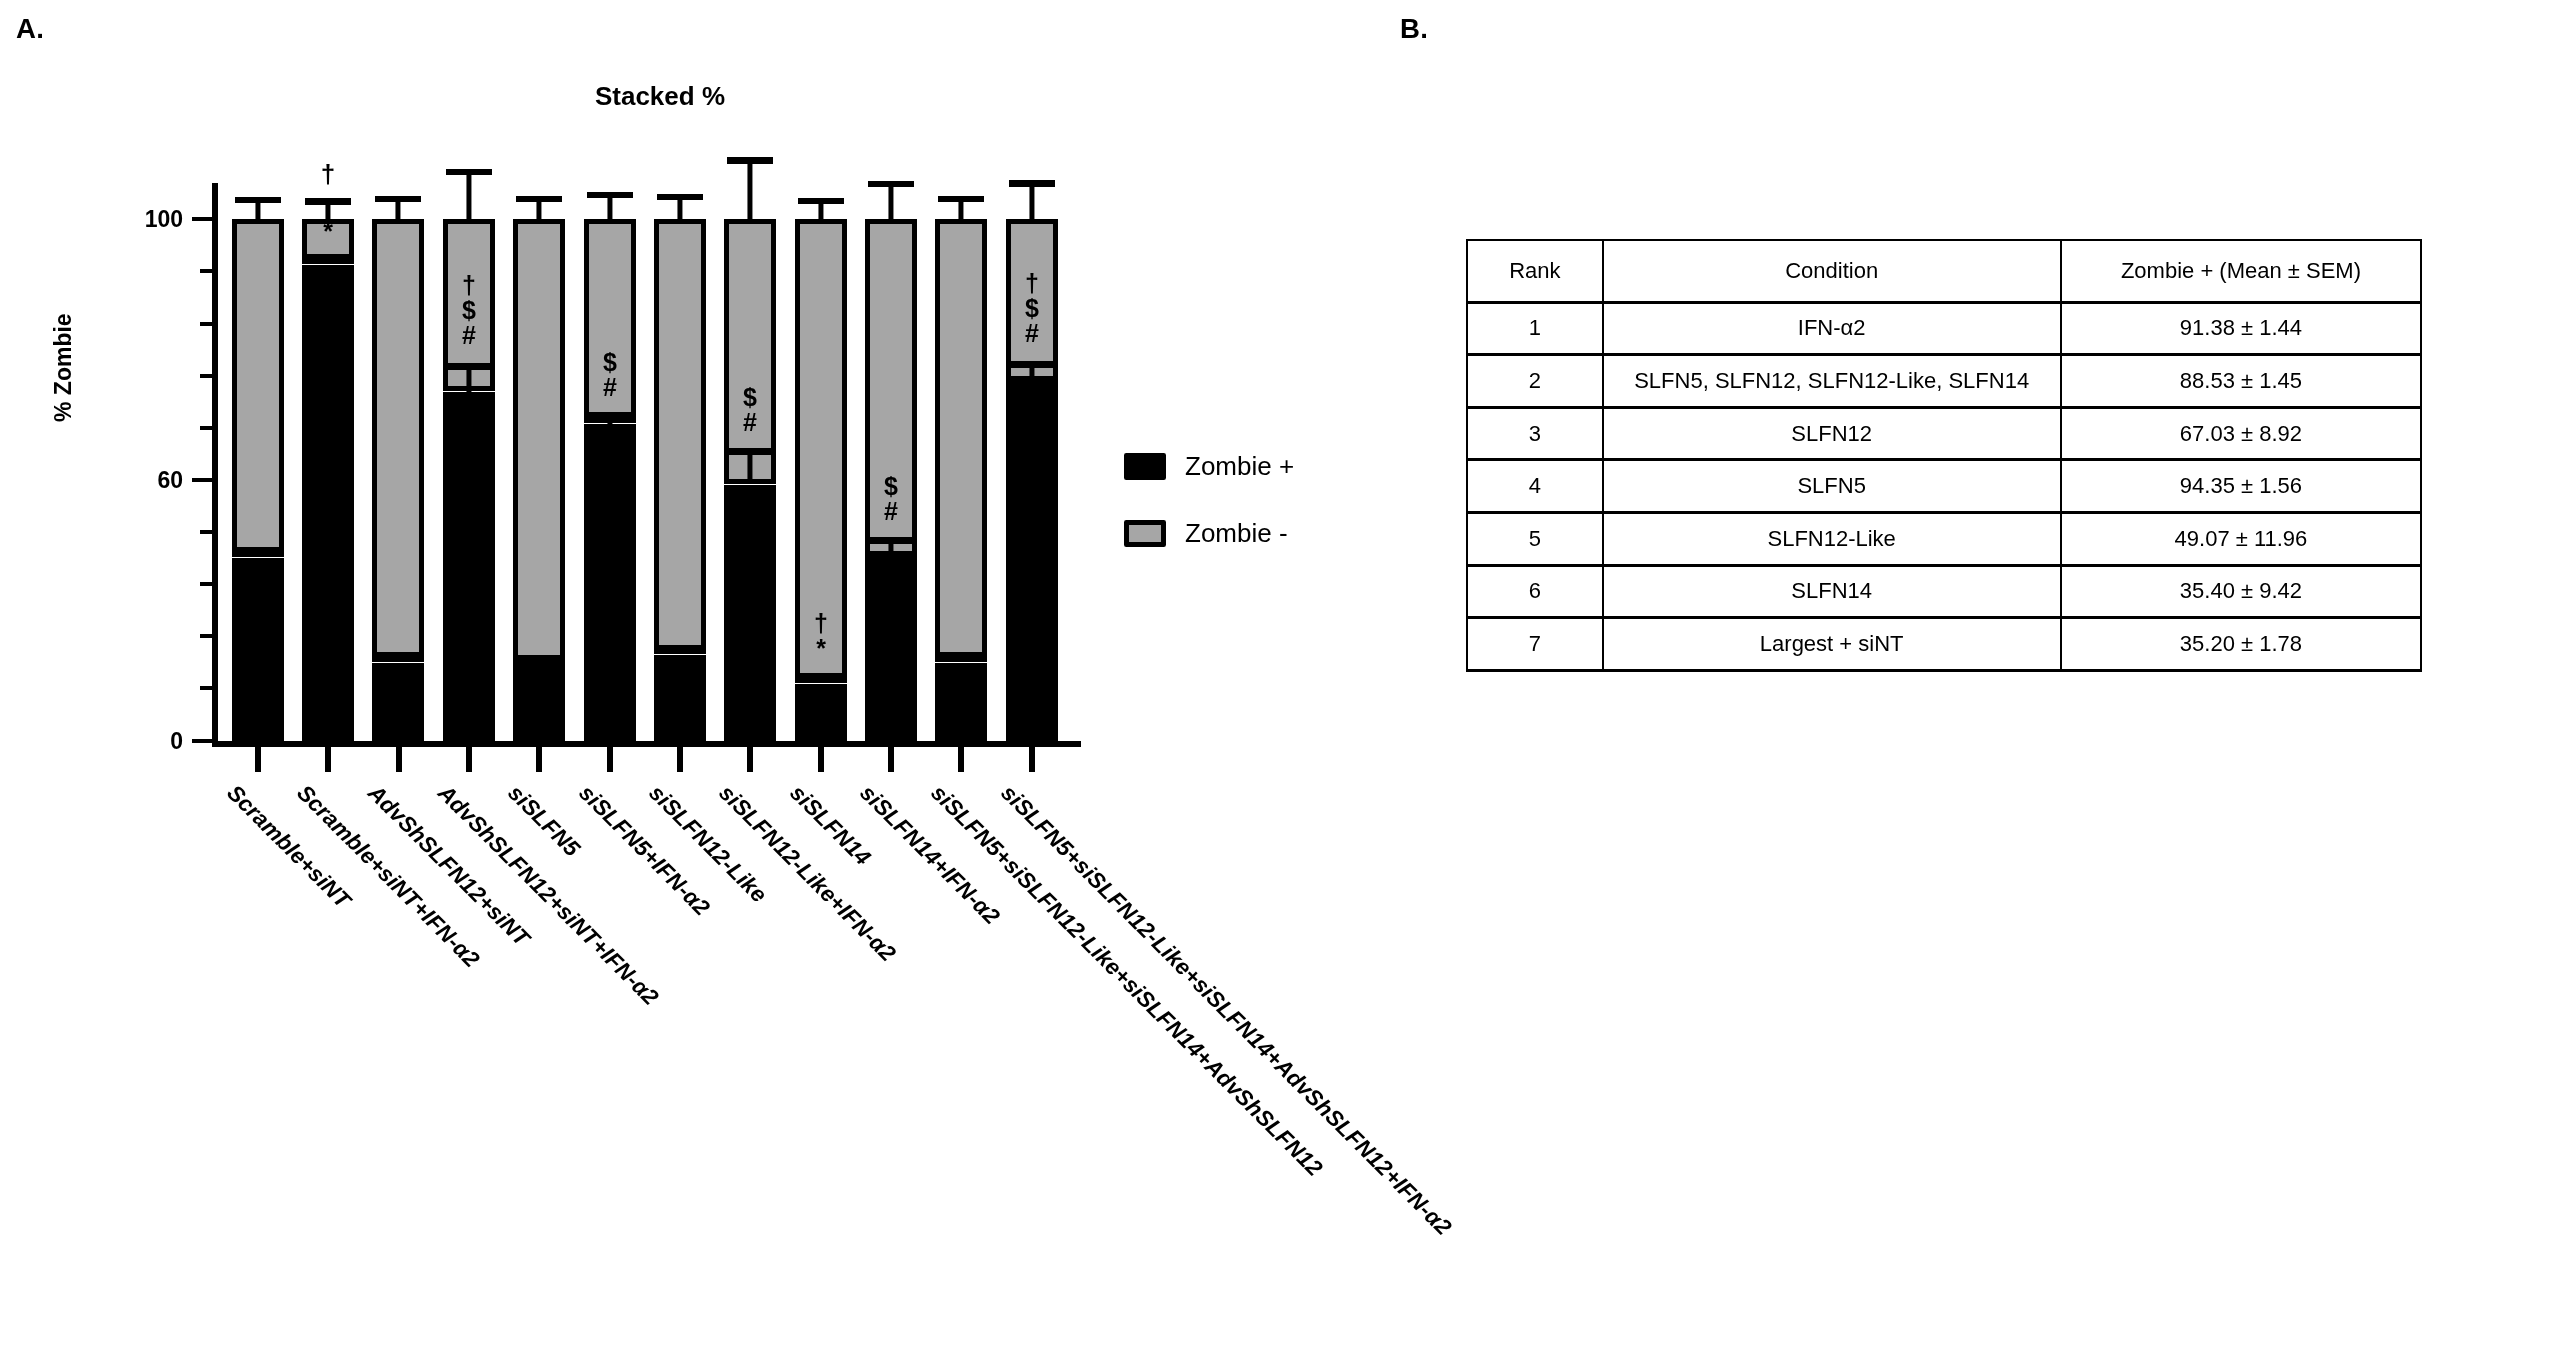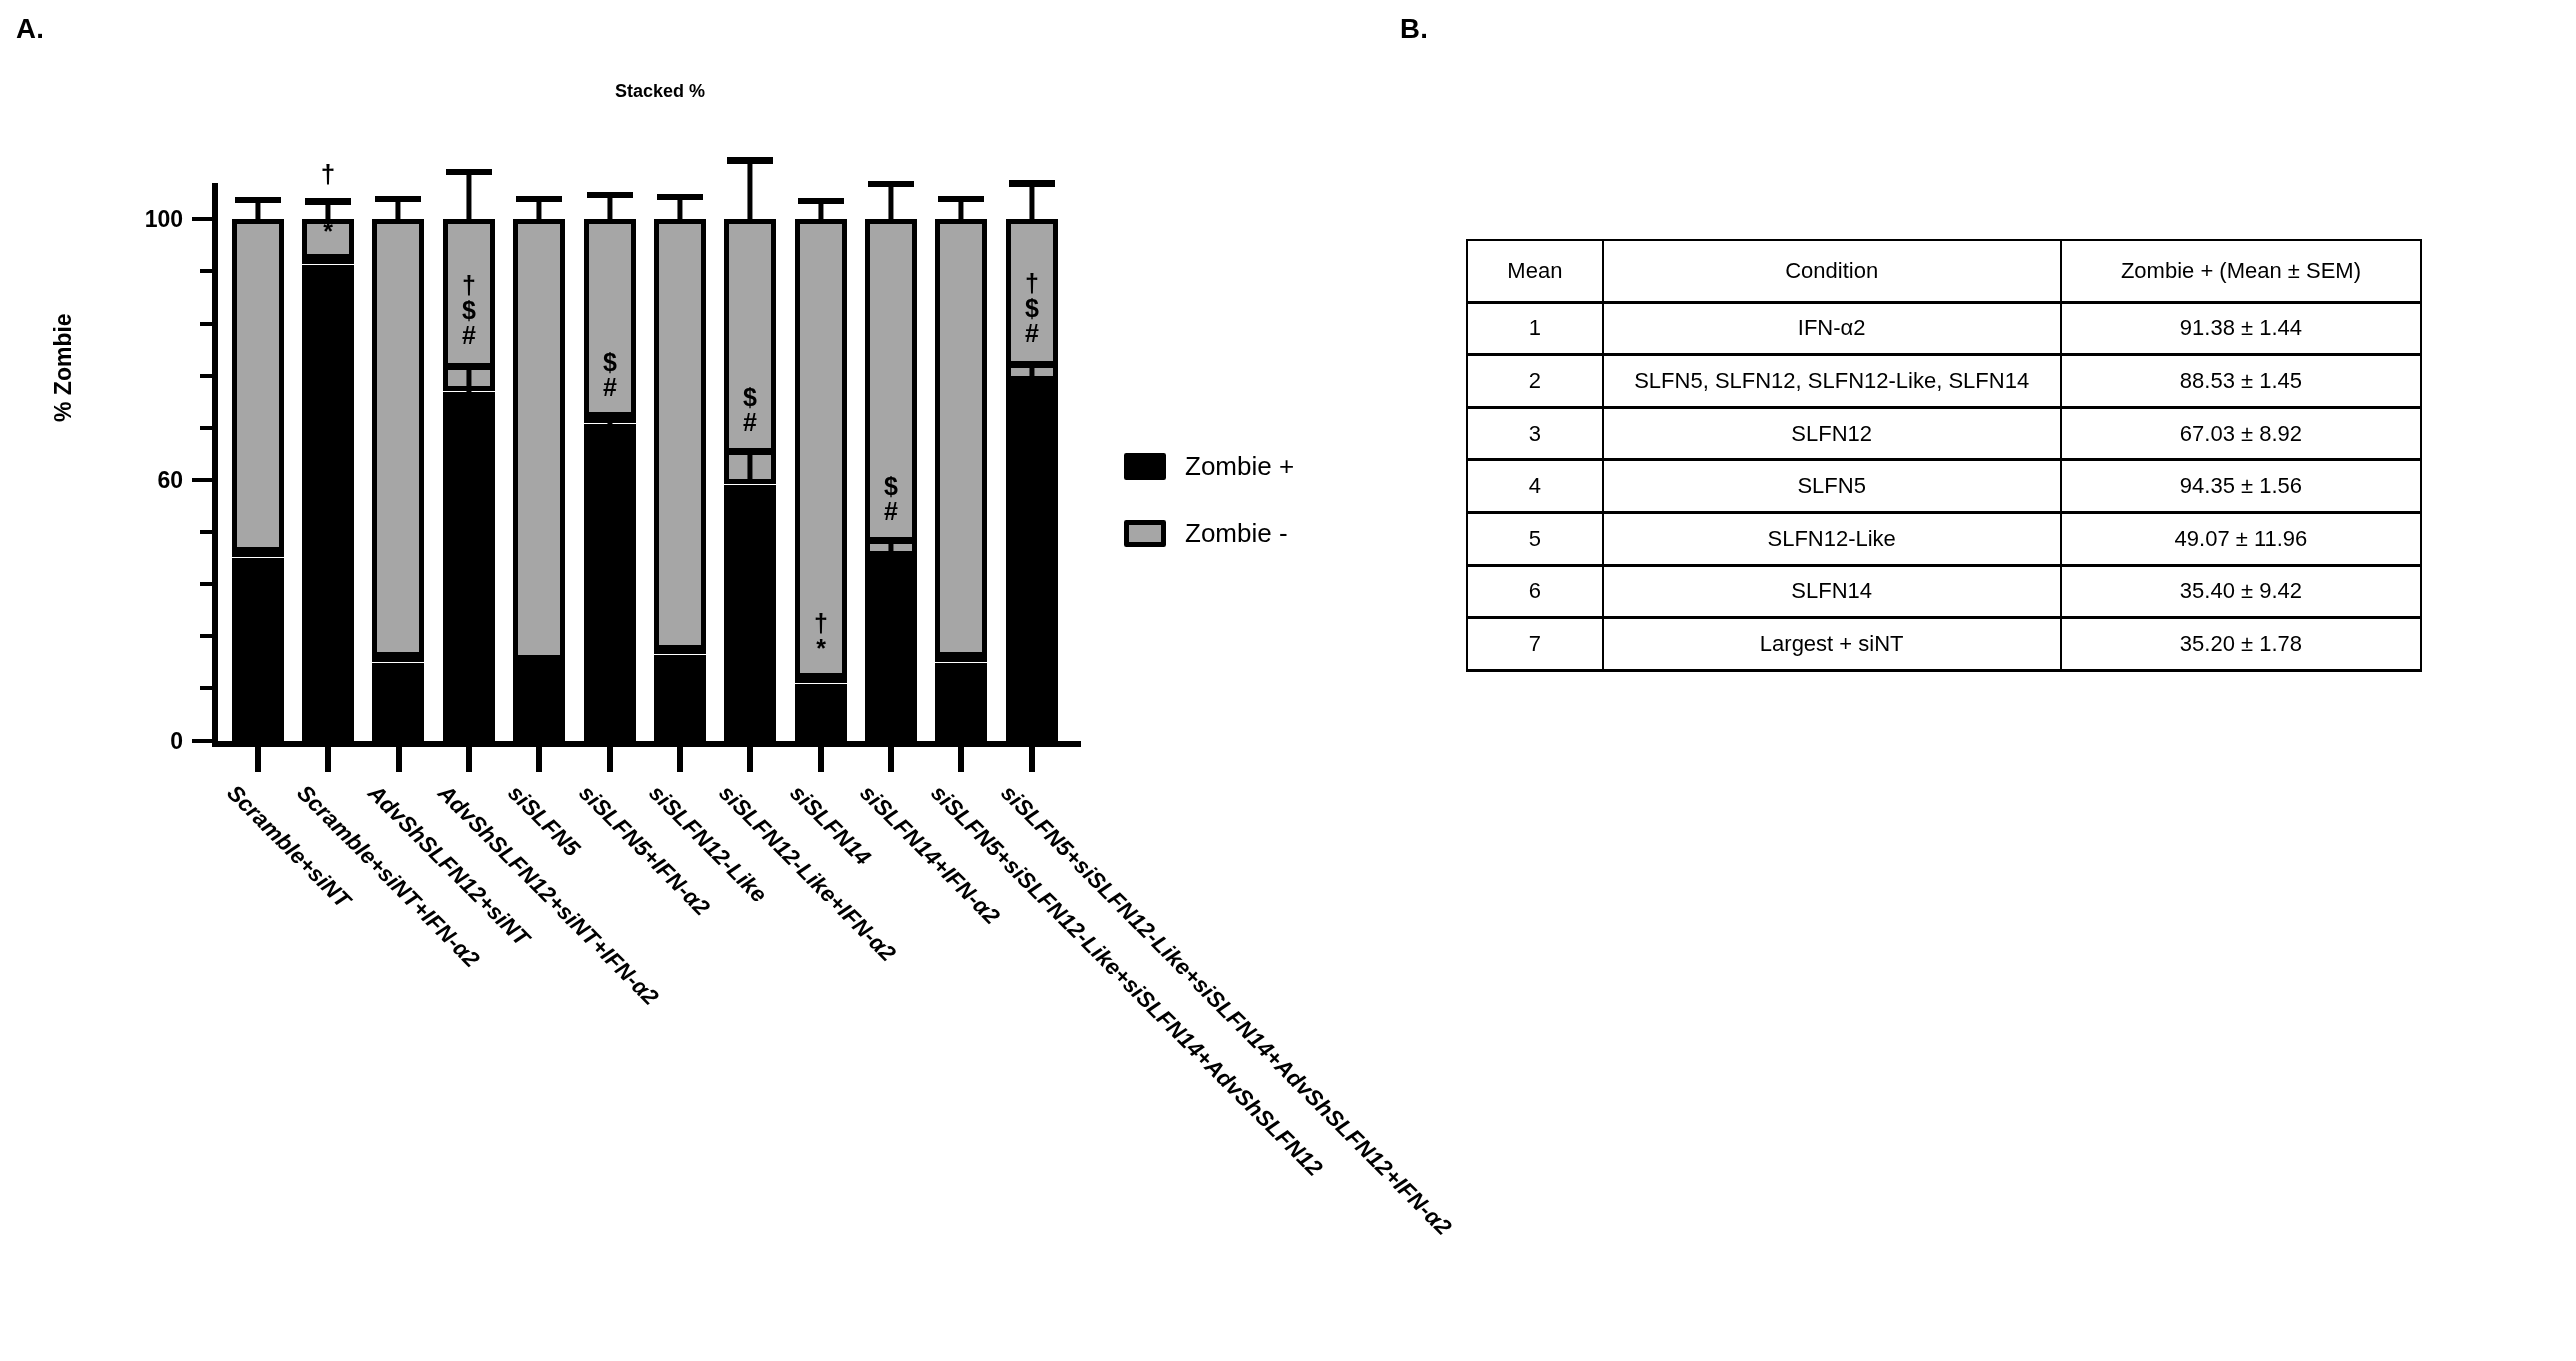--- a/index.html
+++ b/index.html
@@ -18,21 +18,21 @@
     letter-spacing:0.4px;
   }
   #panel-a-label { left:16px;  top:13px; }
   #panel-b-label { left:1400px; top:13px; }
 
   
   #chart-panel { position:absolute; left:0; top:0; width:1378px; height:1361px; }
 
   #chart-title {
     position:absolute; left:551px; top:81px;
-    font-size:18px; font-weight:bold; text-align:center;
+    font-size:26px; font-weight:bold; text-align:center;
     width:218px;
   }
 
   #plot-area {
     position:absolute;
     left:218px;      
     top:183px;       
     width:863px;
     height:558px;    
   }
@@ -354,21 +354,21 @@
         <div class="legend-swatch neg"></div>
         <div class="legend-text">Zombie -</div>
       </div>
     </div>
 </div>
 
 <div id="table-panel">
   <table class="viability">
     <thead>
       <tr>
-        <td class="col-rank">Mean</td>
+        <td class="col-rank">Rank</td>
         <td class="col-cond">Condition</td>
         <td class="col-val">Zombie + (Mean ± SEM)</td>
       </tr>
     </thead>
     <tbody id="table-body">
         <tr>
           <td class="col-rank">1</td>
           <td class="col-cond">IFN-α2</td>
           <td class="col-val">91.38 ± 1.44</td>
         </tr>

